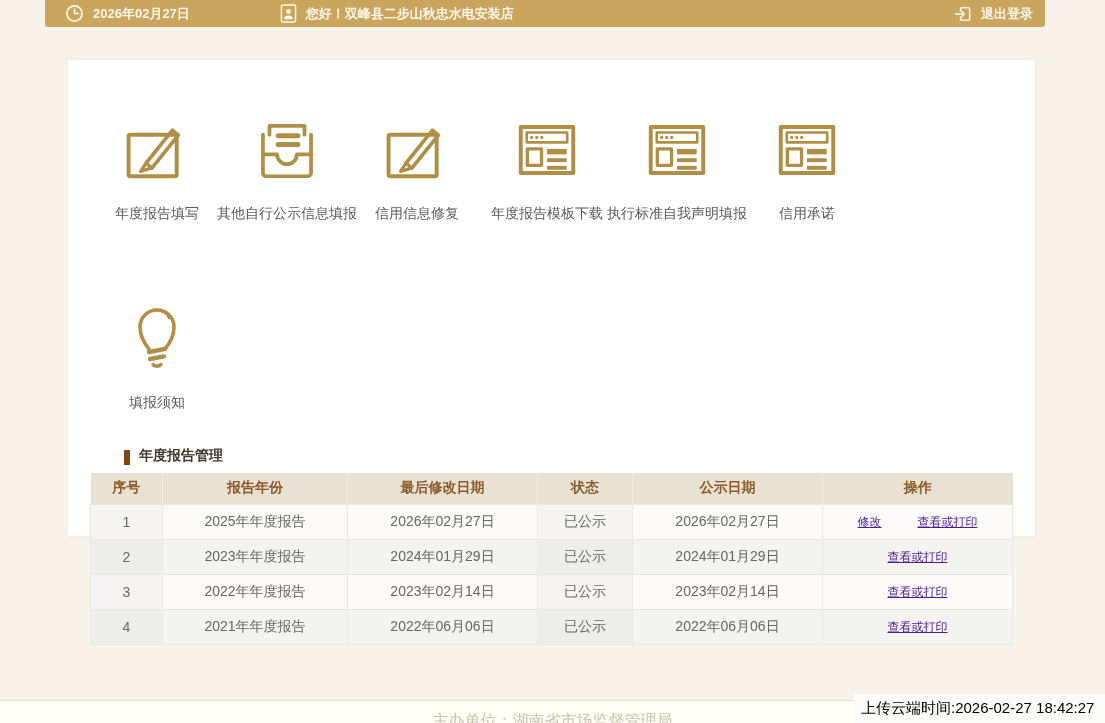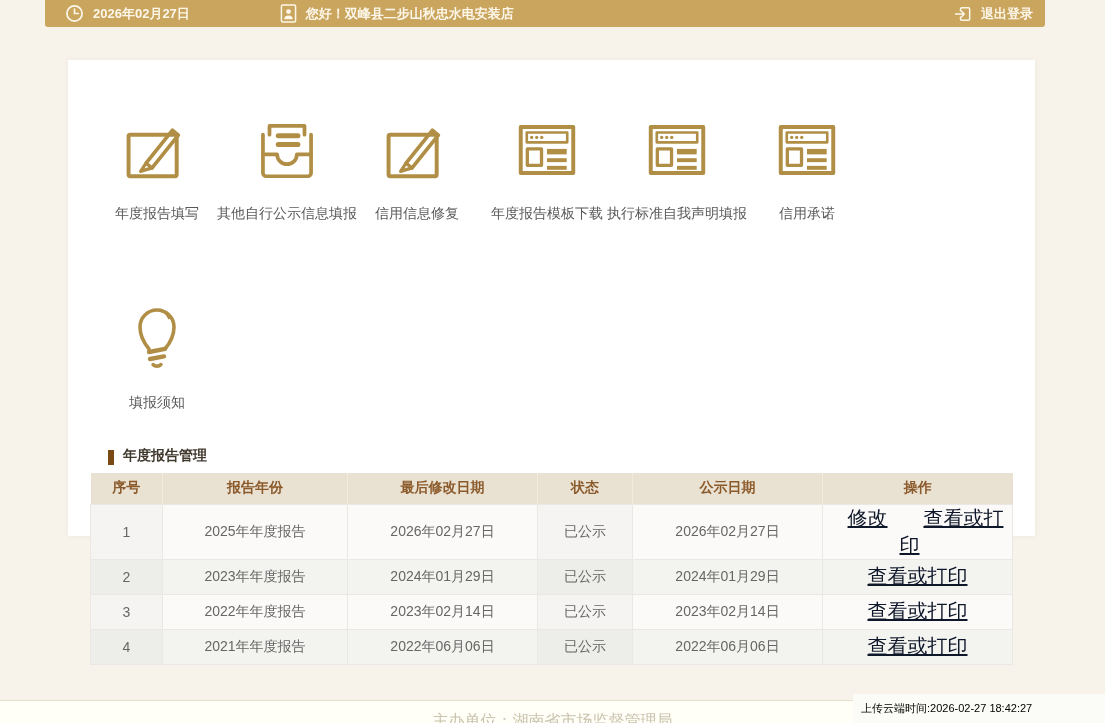--- a/index.html
+++ b/index.html
@@ -49,21 +49,21 @@
   .notice-item .glyph { height:80px; }
   .notice-item .mlabel { margin-top:16px; font-size:14px; color:#595959; white-space:nowrap; }
 
   svg.gold { stroke:#b18e45; fill:none; stroke-linecap:round; stroke-linejoin:round; }
   svg.gold .fillg { fill:#b18e45; stroke:none; }
   svg.cream { stroke:#fdf7ea; fill:none; stroke-linecap:round; stroke-linejoin:round; }
   svg.cream .fillc { fill:#fdf7ea; stroke:none; }
 
   
   .section-title {
-    position:absolute; left:24px; top:387px;
+    position:absolute; left:40px; top:387px;
     display:flex; align-items:flex-end;padding-left:16px;
   }
   .section-title .marker { width:6px; height:15px; background:#7a4a15; }
   .section-title .stext { margin-left:9px; font-size:14px; color:#40392e; font-weight:bold; }
 
   
   .report-table {
     position:absolute; left:22px; top:413px; width:922px;
     border-collapse:collapse; table-layout:fixed; font-size:14px;
   }
@@ -75,36 +75,36 @@
   .report-table td {
     height:35px; text-align:center; color:#666;
     border:1px solid #e9e8e4;
   }
   .report-table tbody tr:nth-child(odd) td { background-color:#fbfaf8; }
   .report-table tbody tr:nth-child(even) td { background-color:#f3f3f0; }
   .report-table td.shade {
     background-image:linear-gradient(rgba(110,110,100,0.045),rgba(110,110,100,0.045));
   }
   .report-table a {
-    color:#0f172a; text-decoration:underline; margin:0 16px; cursor:pointer; font-size:20px;
+    color:#4c1d95; text-decoration:underline; margin:0 16px; cursor:pointer; font-size:12px;
   }
   .report-table a:empty { display:none; }
 
   
   .footer {
     position:absolute; left:0; top:700px; width:1105px; height:33px;
     background:#fffef7; border-top:1px solid #e7dfcd;
     text-align:center; color:#c9c2ad; font-size:16px; padding-top:10px;
     overflow:hidden;
   }
 
   
   .upload-overlay {
     position:absolute; right:0; top:694px; width:252px; height:29px;
-    background:#fbfbf7; color:#000; font-size:11px;
+    background:#fbfbf7; color:#000; font-size:15px;
     display:flex; align-items:center; padding-left:8px;
     white-space:nowrap;
   }
 </style>
 </head>
 <body>
 
 <div class="topbar">
   <span class="ic">
     <svg class="cream" width="19" height="19" viewBox="0 0 20 20">

